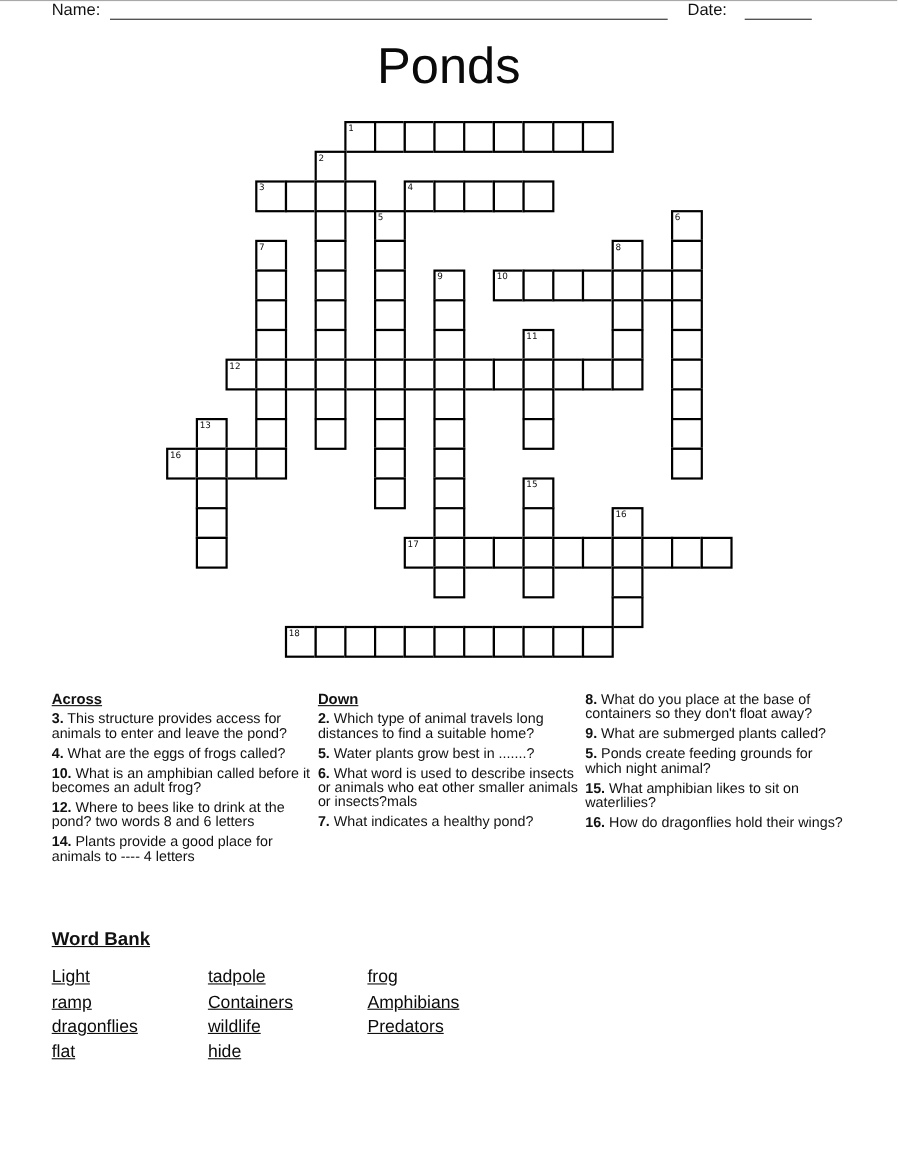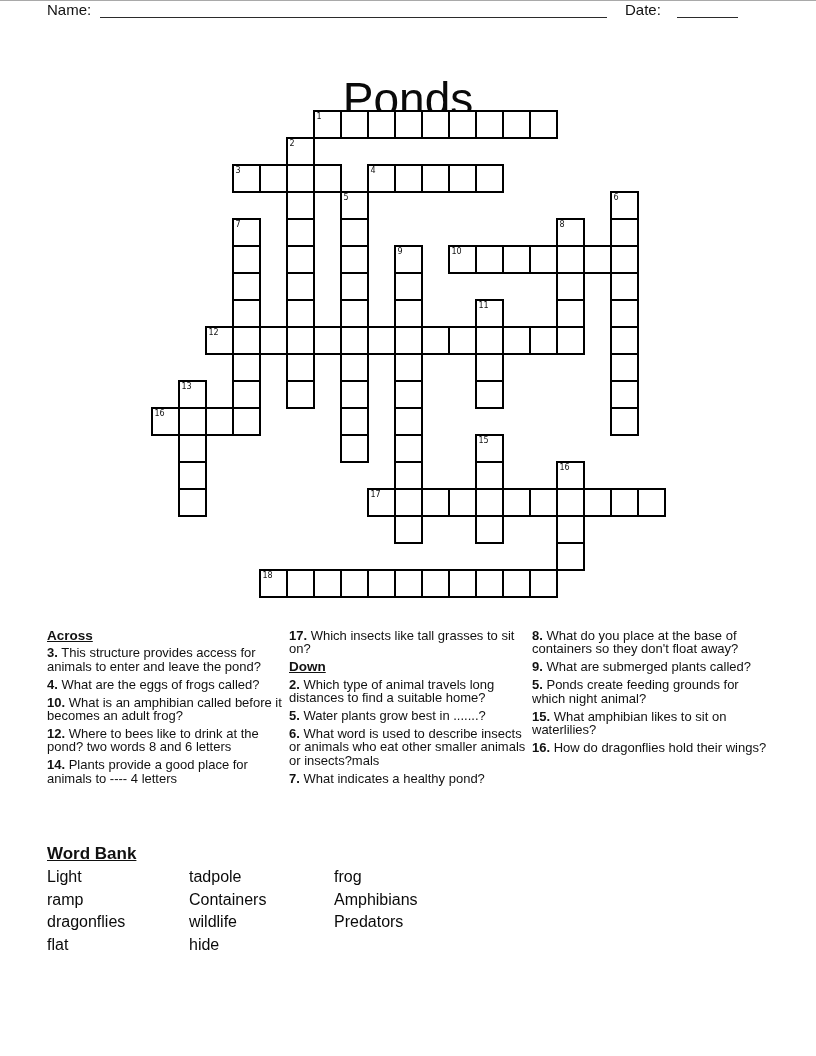--- a/index.html
+++ b/index.html
@@ -10,40 +10,40 @@
   #top-rule{position:absolute;left:0;top:0;width:816px;height:1px;background:#a9a9a9;}
   
   .hdr-label{position:absolute;top:1px;font-size:15px;color:#111;}
   #name-label{left:47px;}
   #date-label{left:625px;}
   .fill-line{position:absolute;top:0;height:17px;border-bottom:1.5px solid #2b2b2b;}
   #name-line{left:100px;width:507px;}
   #date-line{left:677px;width:61px;}
   
   #title{position:absolute;left:0;top:33px;width:816px;text-align:center;
-         font-size:46px;line-height:52px;color:#0a0a0a;margin-top:40px;}
+         font-size:46px;line-height:52px;color:#0a0a0a;}
   
   #grid{position:absolute;left:151px;top:110px;width:515px;height:488px;}
   .cell{position:absolute;width:29px;height:29px;box-sizing:border-box;
         border:2px solid #000;background:#fff;}
   .cellnum{position:absolute;font-size:8px;line-height:8px;color:#111;z-index:2;
            font-family:"DejaVu Sans",sans-serif;}
   
   .clue-col{position:absolute;top:629px;width:241px;font-size:13px;line-height:13.4px;}
   #clue-col-1{left:47px;}
   #clue-col-2{left:289px;}
   #clue-col-3{left:532px;}
   .clue-head{font-weight:bold;text-decoration:underline;font-size:13.5px;margin:0 0 4px 0;}
   .clue{margin:0 0 4.5px 0;}
   .clue b{font-weight:bold;}
   
   #wb-label{position:absolute;left:47px;top:844px;font-size:17px;font-weight:bold;
             text-decoration:underline;}
   #word-bank{position:absolute;left:47px;top:866px;width:740px;height:100px;}
-  .wb-col{position:absolute;top:0;}
+  .wb-col{position:absolute;top:12px;text-decoration:underline;}
   .wb-col:nth-child(1){left:0;}
   .wb-col:nth-child(2){left:142px;}
   .wb-col:nth-child(3){left:287px;}
   .wb-col:nth-child(4){left:433px;}
   .wb-col:nth-child(5){left:577px;}
   .wb-word{font-size:16px;line-height:22.6px;color:#0a0a0a;}
 </style>
 </head>
 <body>
 
@@ -202,21 +202,20 @@
 
   <div id="clue-col-1" class="clue-col">
       <div class="clue-head">Across</div>
       <p class="clue"><b>3.</b> This structure provides access for animals to enter and leave the pond?</p>
       <p class="clue"><b>4.</b> What are the eggs of frogs called?</p>
       <p class="clue"><b>10.</b> What is an amphibian called before it becomes an adult frog?</p>
       <p class="clue"><b>12.</b> Where to bees like to drink at the pond? two words 8 and 6 letters</p>
       <p class="clue"><b>14.</b> Plants provide a good place for animals to ---- 4 letters</p>
     </div>
   <div id="clue-col-2" class="clue-col">
-      <p class="clue"><b>17.</b> Which insects like tall grasses to sit on?</p>
       <div class="clue-head">Down</div>
       <p class="clue"><b>2.</b> Which type of animal travels long distances to find a suitable home?</p>
       <p class="clue"><b>5.</b> Water plants grow best in .......?</p>
       <p class="clue"><b>6.</b> What word is used to describe insects or animals who eat other smaller animals or insects?mals</p>
       <p class="clue"><b>7.</b> What indicates a healthy pond?</p>
     </div>
   <div id="clue-col-3" class="clue-col">
       <p class="clue"><b>8.</b> What do you place at the base of containers so they don't float away?</p>
       <p class="clue"><b>9.</b> What are submerged plants called?</p>
       <p class="clue"><b>5.</b> Ponds create feeding grounds for which night animal?</p>

